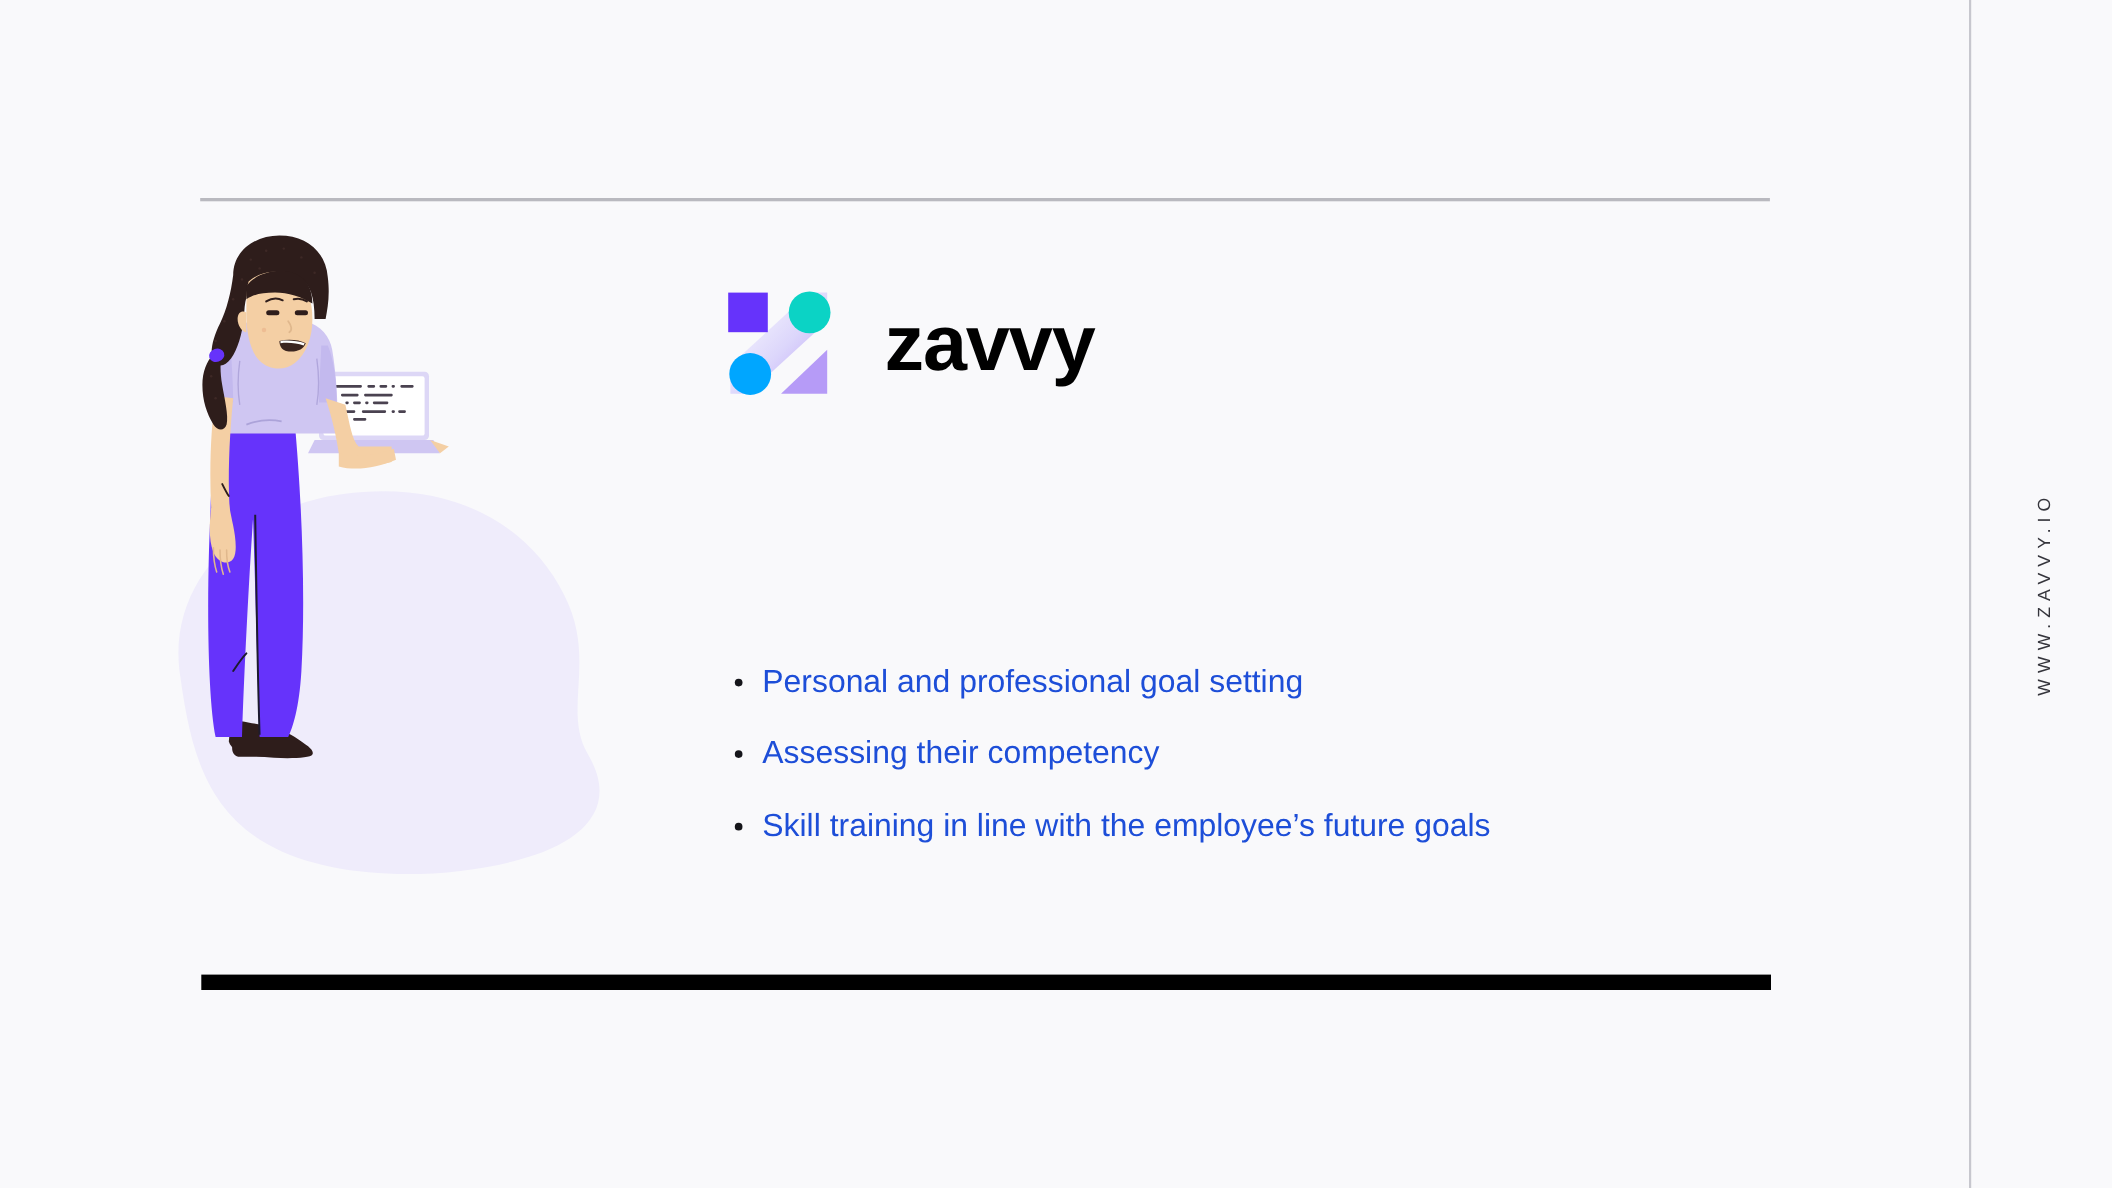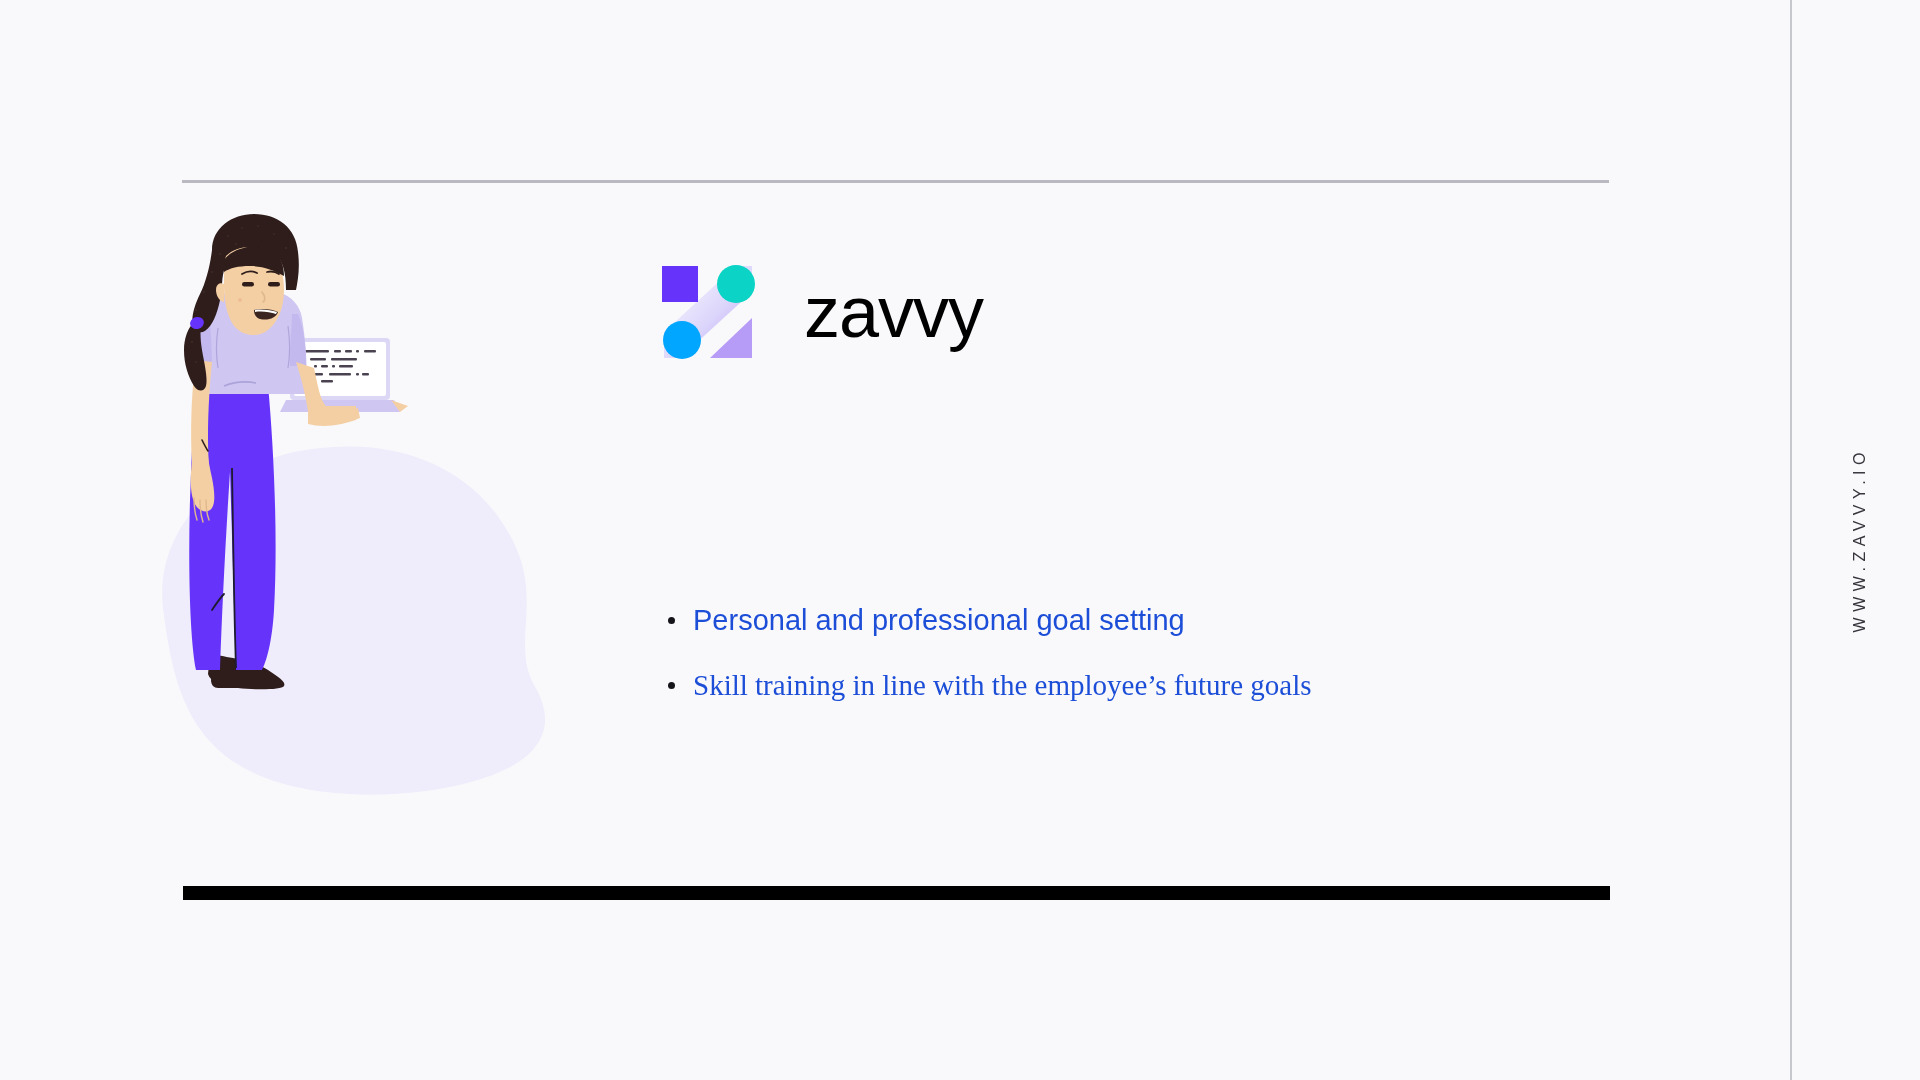--- a/index.html
+++ b/index.html
@@ -83,21 +83,21 @@
     position: absolute;
     left: 660px;
     top: 262px;
     display: flex;
     align-items: center;
     gap: 48px;
   }
   .logo-mark { width: 96px; height: 100px; display:block; }
   .logo-word {
     font-size: 72px;
-    font-weight: 400;
+    font-weight: 700;
     letter-spacing: -1px;
     color: #000;
     line-height: 1;
     font-family: "Liberation Sans", sans-serif;
   }
 
   
   .heading {
     position: absolute;
     left: 660px;
@@ -124,21 +124,21 @@
   .bullets li {
     position: relative;
     padding-left: 33px;
     font-size: 29px;
     line-height: 1.25;
     color: #1d4ed8;
     margin-bottom: 29px;
     white-space: nowrap;
     font-family: "Liberation Sans", sans-serif;
   }
-  .bullets li:last-child { margin-bottom: 12px; font-family: Liberation Serif, serif; }
+  .bullets li:last-child { margin-bottom: 12px; }
   .bullets li::before {
     content: "";
     position: absolute;
     left: 8px;
     top: 15px;
     width: 7px;
     height: 7px;
     background: #15151a;
     border-radius: 50%;
   }
@@ -322,20 +322,21 @@
       <circle cx="76" cy="22" r="19" fill="#0bd3c5"></circle>
 
       <circle cx="22" cy="78" r="19" fill="#00a6ff"></circle>
     </svg>
     <div class="logo-word">zavvy</div>
   </div>
 
 
   <ul class="bullets">
     <li>Personal and professional goal setting</li>
+    <li>Assessing their competency</li>
     <li>Skill training in line with the employee’s future goals</li>
   </ul>
 
   <div class="bottom-rule"></div>
 
   <div class="rail-line"></div>
   <div class="rail-url-wrap">
     <span class="rail-url-inner">WWW.ZAVVY.IO</span>
   </div>
 

